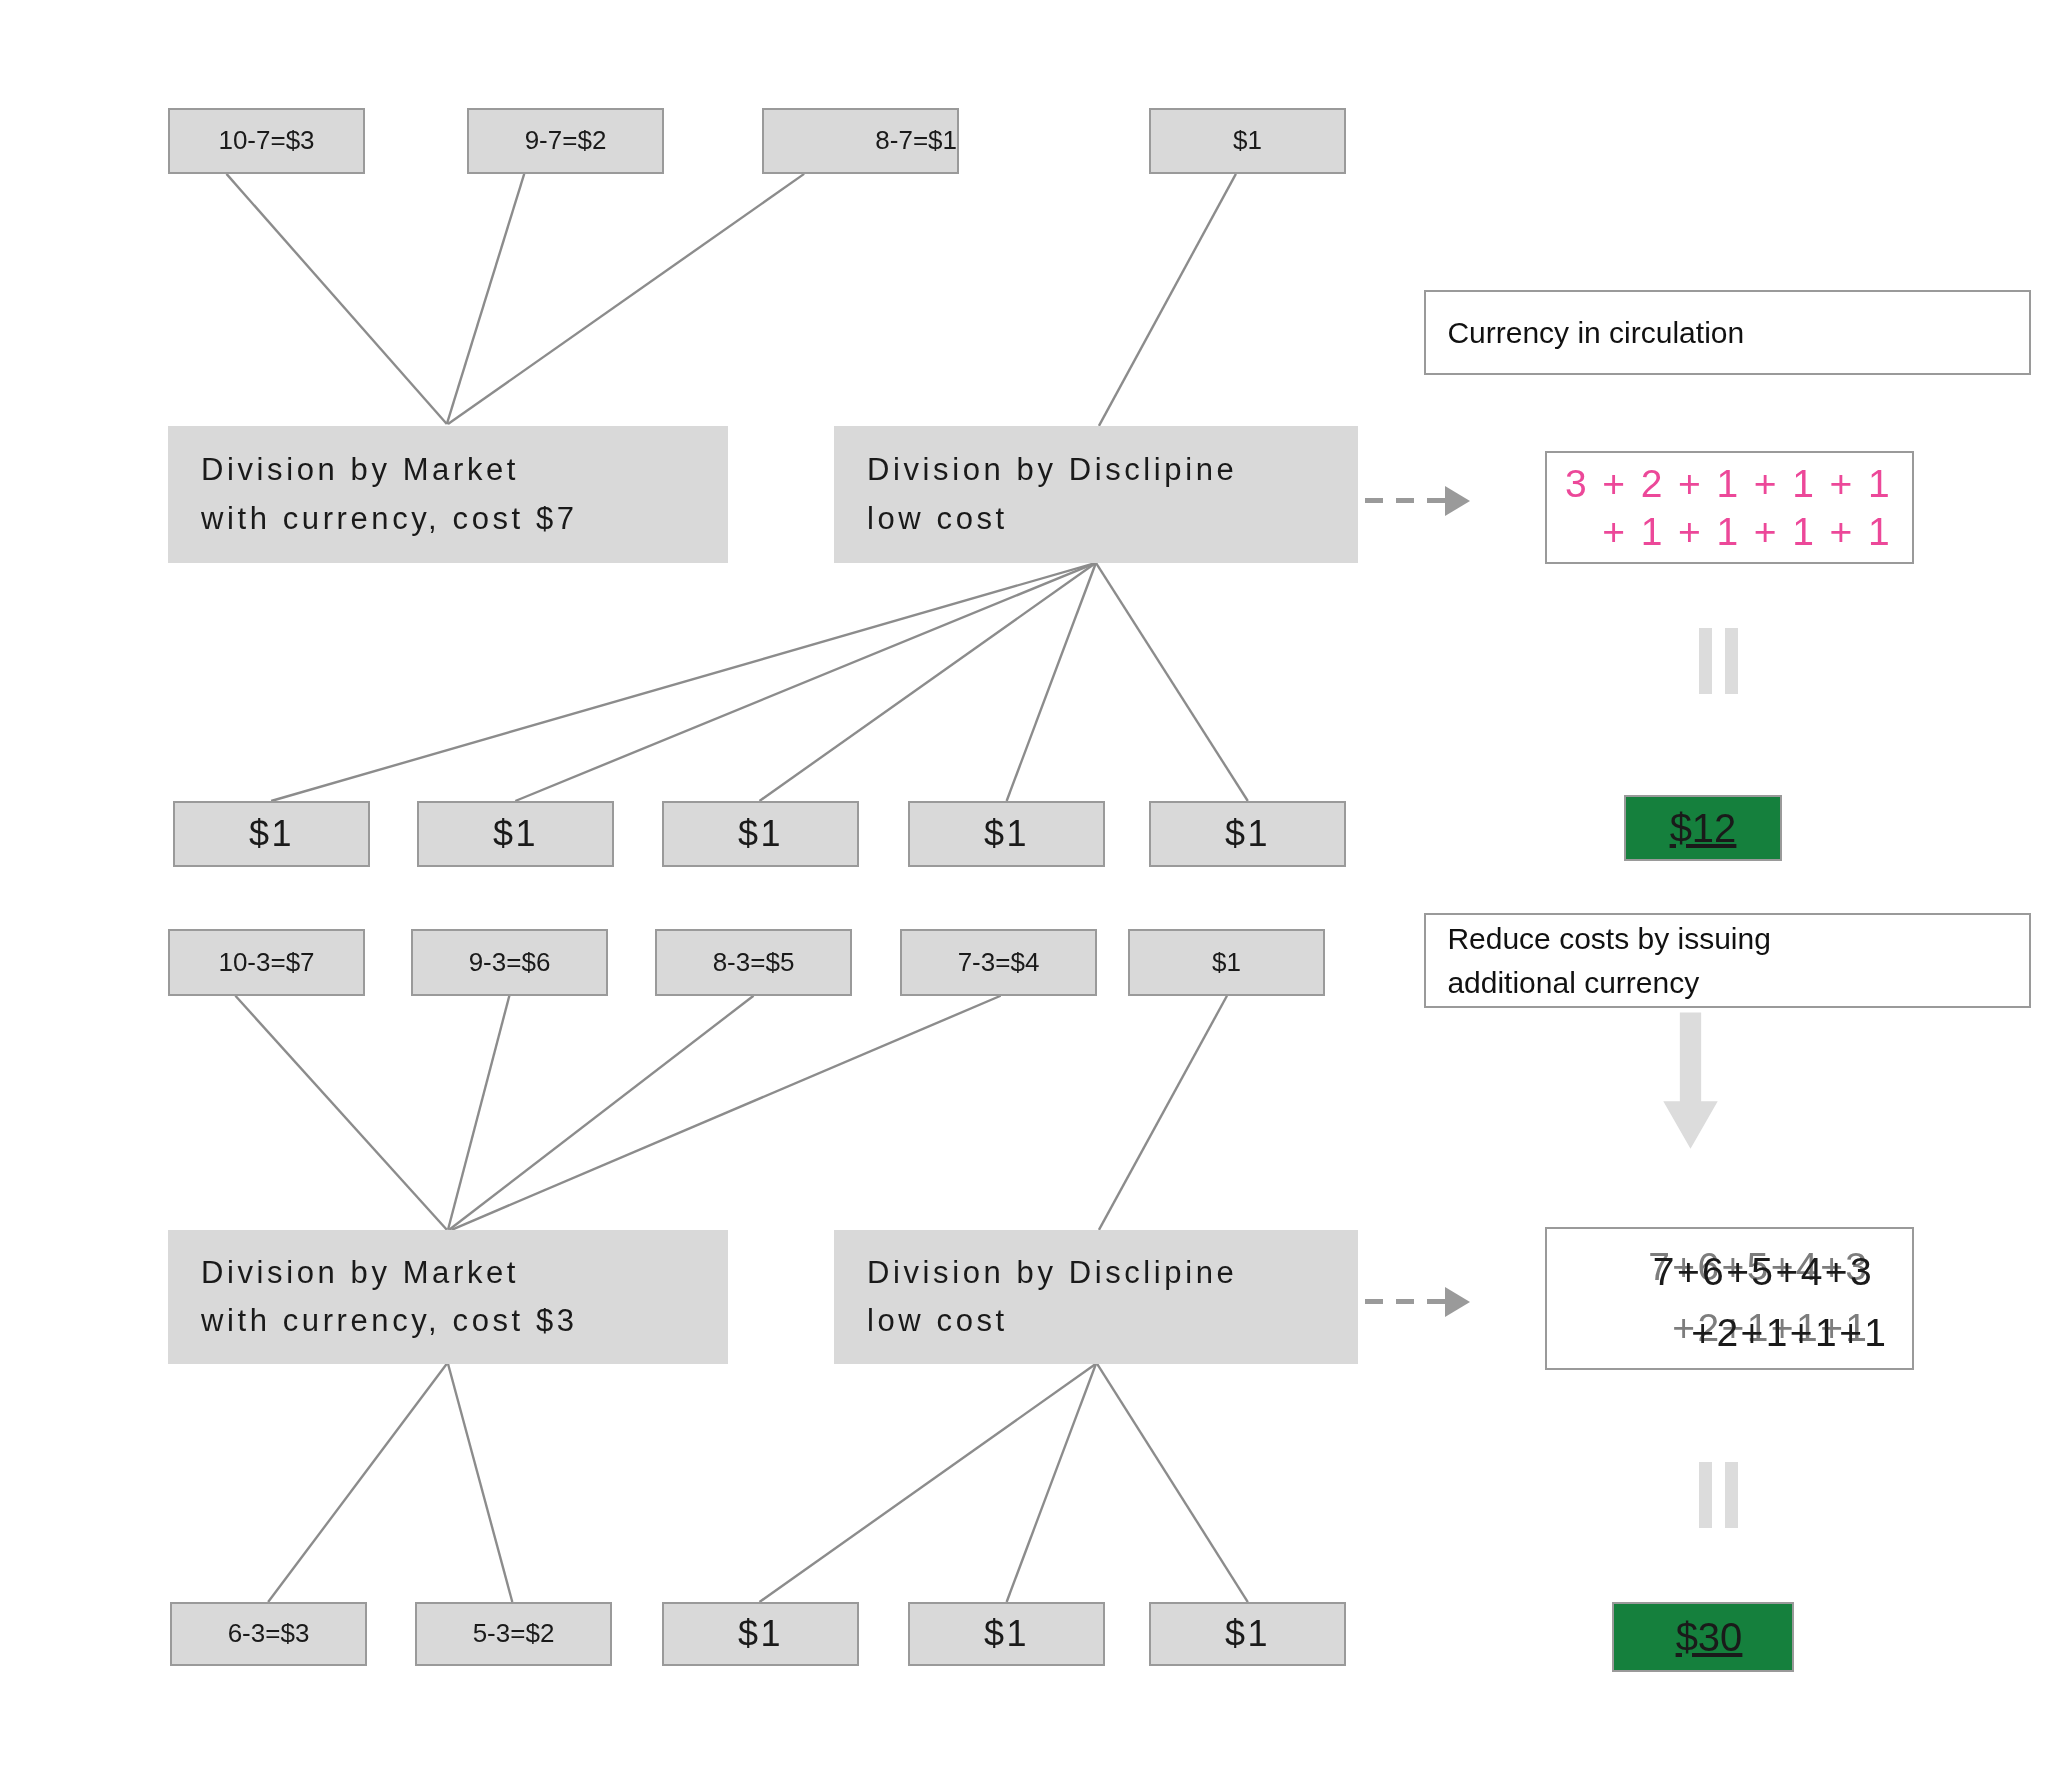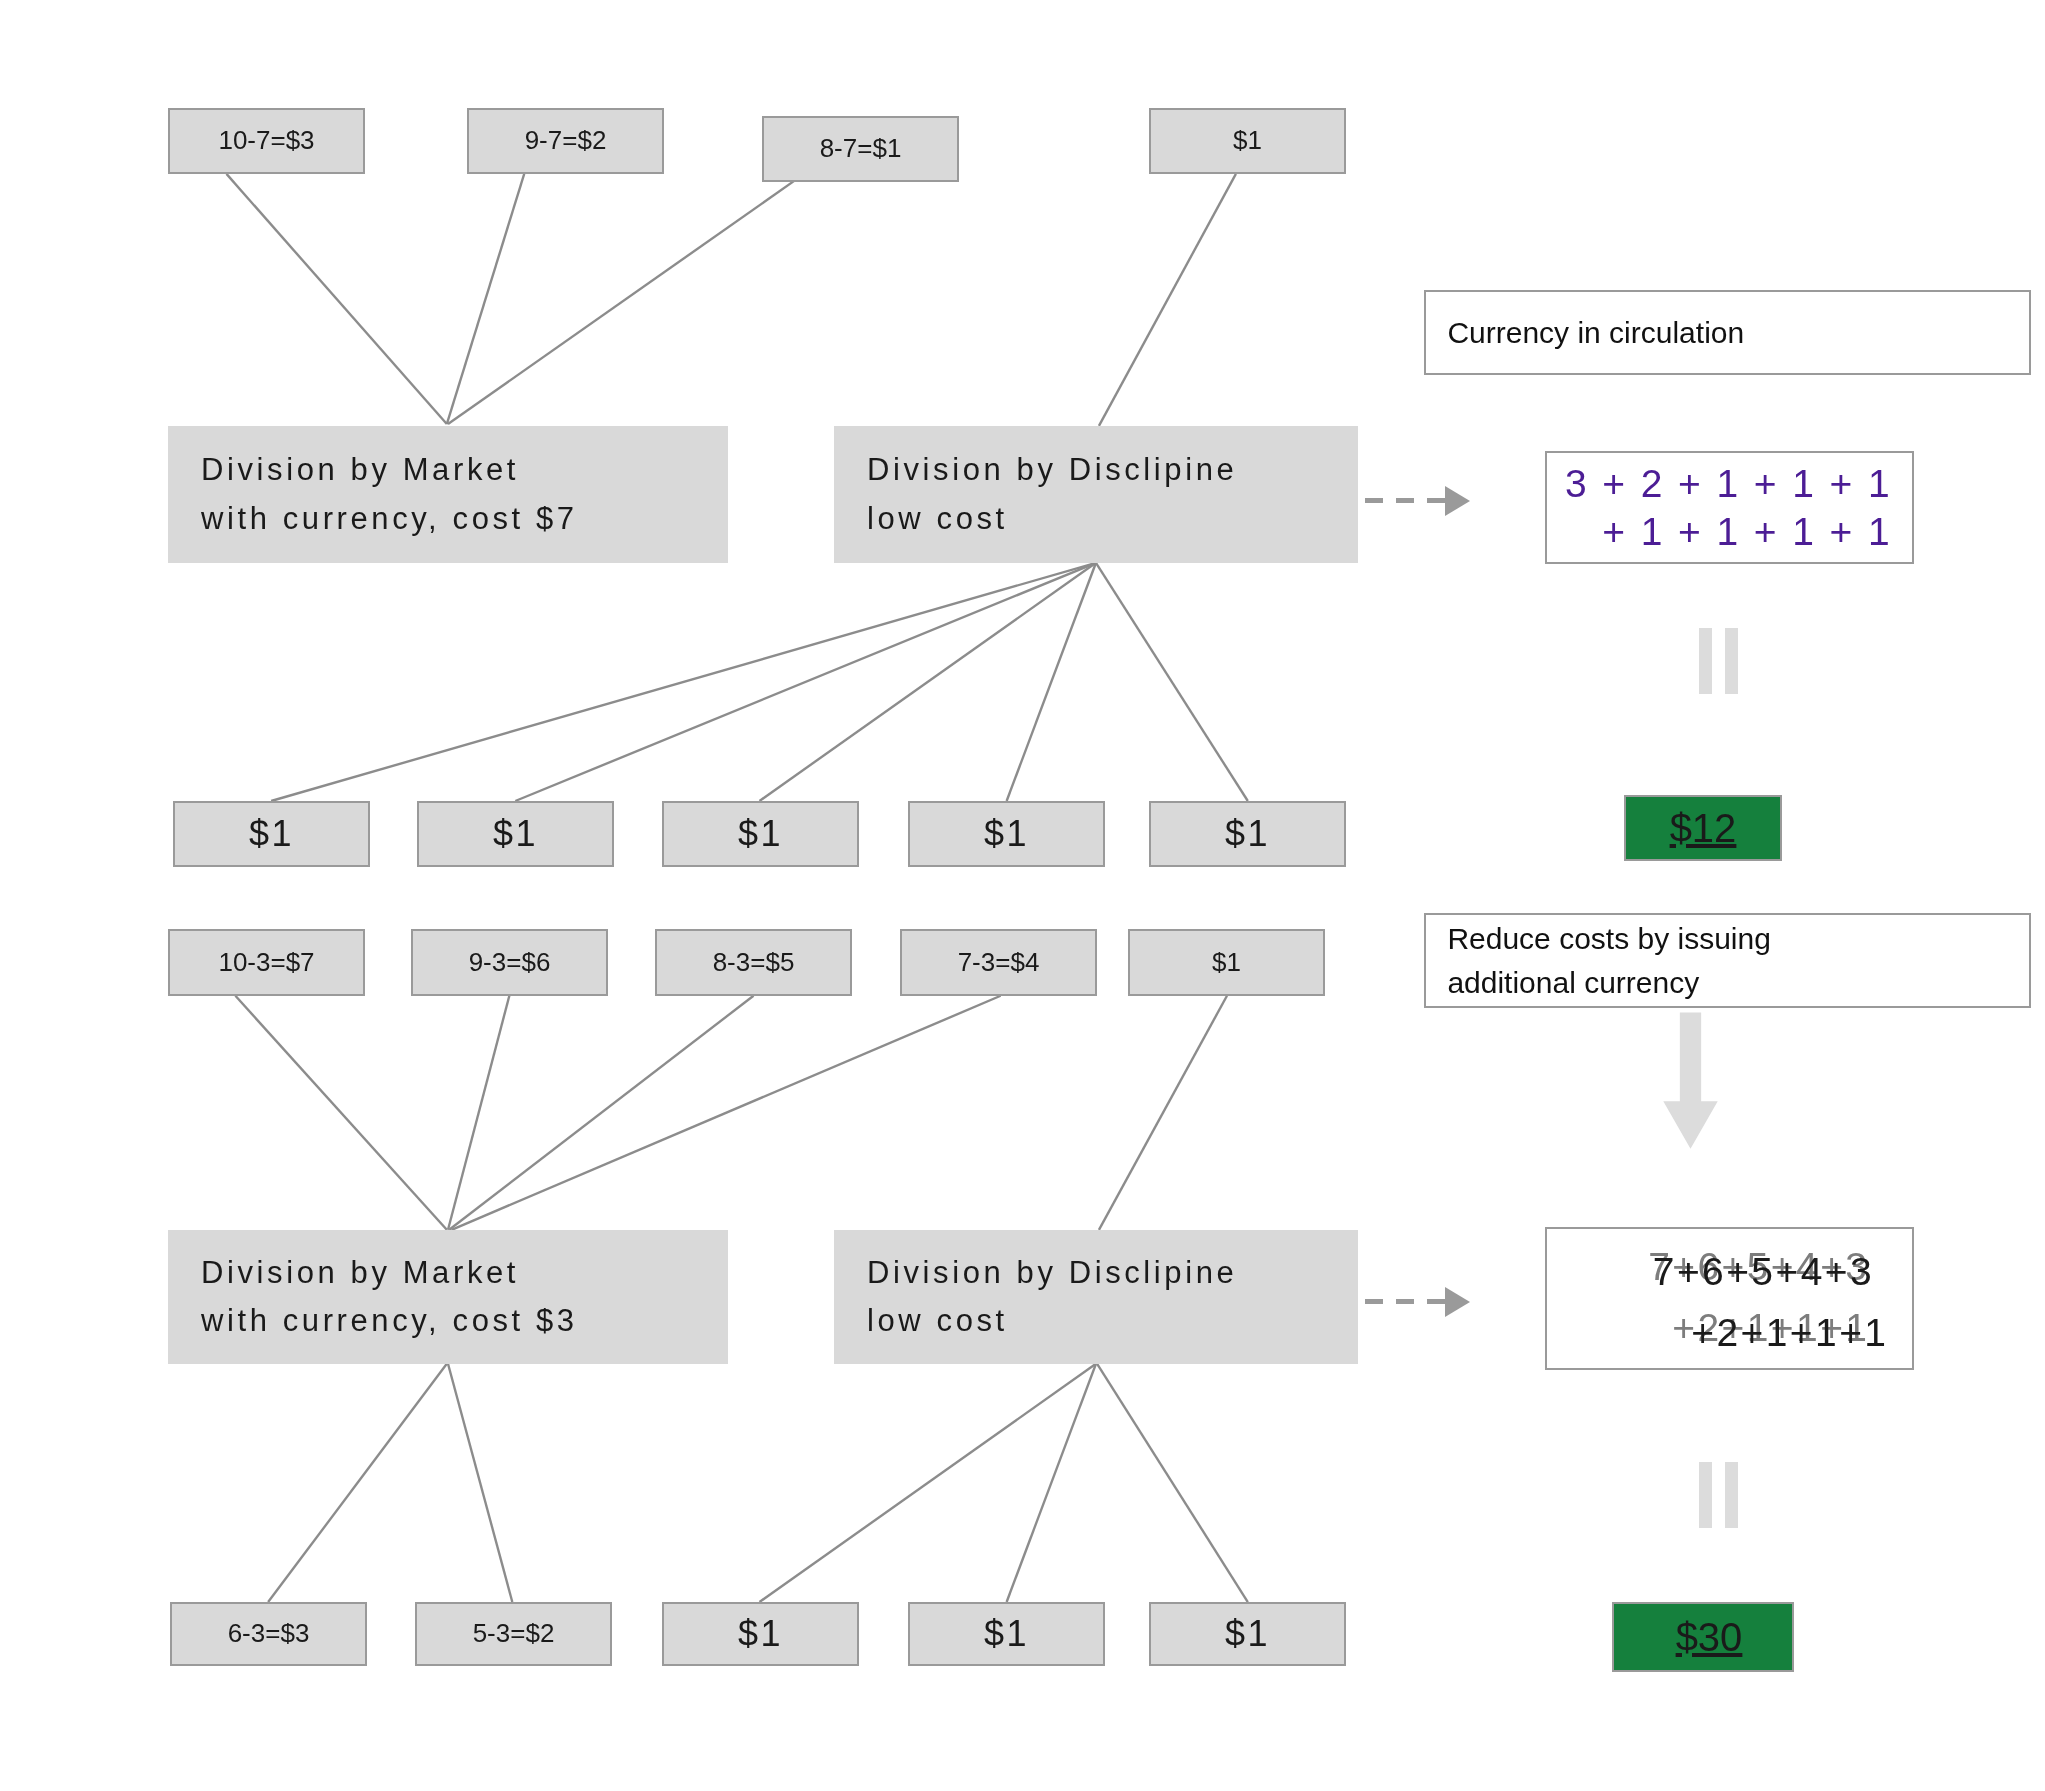--- a/index.html
+++ b/index.html
@@ -18,21 +18,21 @@
         font-stretch:condensed;}
   .node.money{font-size:40px;background:#15803d;border:2.4px solid #9a9a9a;text-decoration:underline;}
 
   .panel{position:absolute;box-sizing:border-box;background:#ffffff;border:2.4px solid #9a9a9a;
         display:flex;align-items:center;z-index:3;}
   .panel .ptxt{padding-left:21.4px;font-size:30px;color:#111;line-height:1.45;}
 
   .formula{position:absolute;box-sizing:border-box;background:#ffffff;border:2.4px solid #9a9a9a;
         z-index:3;display:flex;flex-direction:column;justify-content:center;
         align-items:flex-end;padding:3.6px 20px 3.6px 0;}
-  .formula .fline{font-size:39px;color:#4c1d95;letter-spacing:2.4px;line-height:1.22;white-space:pre;}
+  .formula .fline{font-size:39px;color:#ec4899;letter-spacing:2.4px;line-height:1.22;white-space:pre;}
 
   
   .formula.ghost{position:absolute;}
   .formula.ghost .stack{position:relative;width:100%;height:100%;}
   .formula.ghost .layer{position:absolute;right:20px;width:max-content;white-space:pre;
         font-size:39px;letter-spacing:2.4px;line-height:1.22;text-align:right;}
   .formula.ghost .layer.back{color:#7d7d7d;}
   .formula.ghost .layer.front{color:#1a1a1a;}
 
   .eqsign{position:absolute;z-index:2;}
@@ -86,21 +86,21 @@
       <line x1="1842" y1="2290" x2="2095" y2="2690"></line>
     </g>
   </svg>
 
   <div class="node small" style="left:168px;top:108px;width:197px;height:66px;">
     <span>10-7=$3</span>
   </div>
   <div class="node small" style="left:467px;top:108px;width:197px;height:66px;">
     <span>9-7=$2</span>
   </div>
-  <div class="node small" style="left:762px;top:116px;width:197px;height:66px;">
+  <div class="node small" style="left:762px;top:108px;width:197px;height:66px;justify-content:flex-end;">
     <span>8-7=$1</span>
   </div>
   <div class="node small" style="left:1149px;top:108px;width:197px;height:66px;">
     <span>$1</span>
   </div>
 
   <div class="node plain" style="left:168px;top:426px;width:560px;height:137px;">
     <div class="txt">
       <div>Division by Market</div>
       <div>with currency, cost $7</div>

